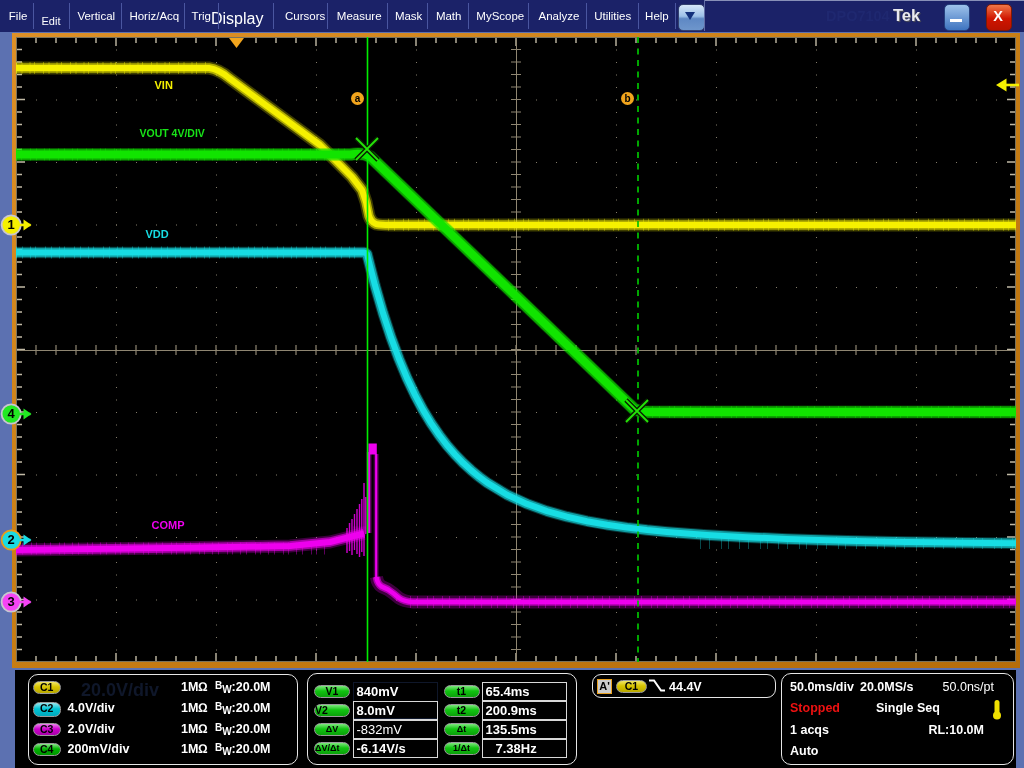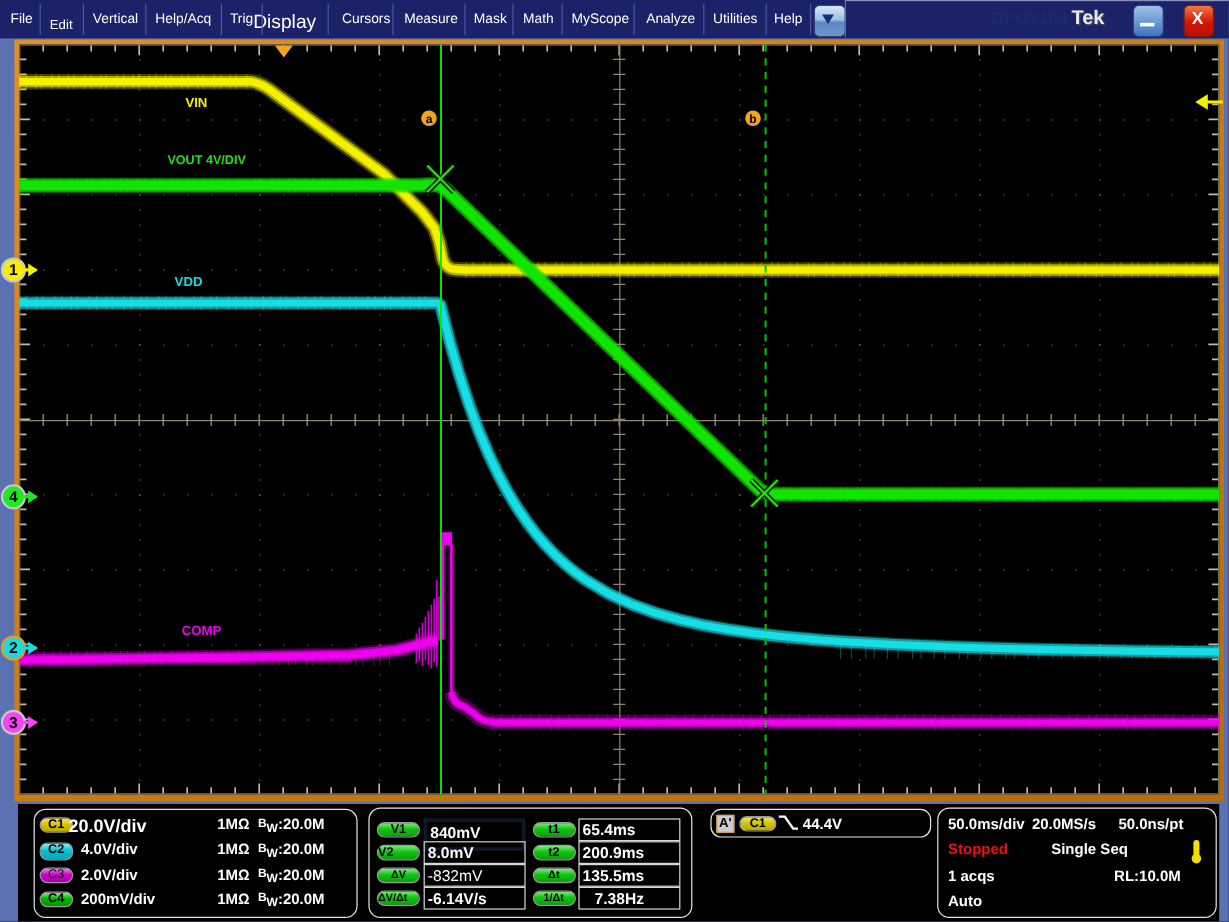--- a/index.html
+++ b/index.html
@@ -208,21 +208,21 @@
 <svg width="36" height="26" style="position:absolute;left:0;top:588.5px">
 <circle cx="11.2" cy="13" r="9.6" fill="#f544f5" stroke="#c9c6cf" stroke-width="1.8"></circle>
 <path d="M19,13 h6.5 M22,13 l8.5,0" stroke="#f544f5" stroke-width="2.6"></path>
 <path d="M23.5,7.6 L31.5,13 L23.5,18.4 z" fill="#f544f5"></path>
 <text x="11.2" y="17.4" text-anchor="middle" font-size="13" font-weight="bold" fill="#000" font-family="Liberation Sans,sans-serif">3</text>
 </svg>
 <div style="position:absolute;left:0;top:0;width:1024px;height:32px;">
     <span style="position:absolute;left:8.8px;top:10px;color:#fff;font-size:11.5px">File</span>
     <span style="position:absolute;left:41.5px;top:15px;color:#fff;font-size:11px">Edit</span>
     <span style="position:absolute;left:77.4px;top:10px;color:#fff;font-size:11.5px">Vertical</span>
-    <span style="position:absolute;left:129.4px;top:10px;color:#fff;font-size:11.5px">Help/Acq</span>
+    <span style="position:absolute;left:129.4px;top:10px;color:#fff;font-size:11.5px">Horiz/Acq</span>
     <span style="position:absolute;left:191.6px;top:10px;color:#fff;font-size:11.5px">Trig</span>
     <span style="position:absolute;left:211px;top:10px;color:#fff;font-size:16px">Display</span>
     <span style="position:absolute;left:285px;top:10px;color:#fff;font-size:11.5px">Cursors</span>
     <span style="position:absolute;left:336.8px;top:10px;color:#fff;font-size:11.5px">Measure</span>
     <span style="position:absolute;left:394.9px;top:10px;color:#fff;font-size:11.5px">Mask</span>
     <span style="position:absolute;left:435.9px;top:10px;color:#fff;font-size:11.5px">Math</span>
     <span style="position:absolute;left:476.3px;top:10px;color:#fff;font-size:11.5px">MyScope</span>
     <span style="position:absolute;left:538.5px;top:10px;color:#fff;font-size:11.5px">Analyze</span>
     <span style="position:absolute;left:594.2px;top:10px;color:#fff;font-size:11.5px">Utilities</span>
     <span style="position:absolute;left:645.1px;top:10px;color:#fff;font-size:11.5px">Help</span>
@@ -245,35 +245,35 @@
     <span style="position:absolute;left:704px;top:0;width:1px;height:31px;background:#636ea6"></span>
     <span style="position:absolute;left:826px;top:8px;color:#1f2870;font-size:14.5px;font-weight:bold">DPO7104</span>
     <span style="position:absolute;left:893px;top:6px;color:#e9e9ef;font-size:16.5px;font-weight:bold;text-shadow:1px 1px 1px #555">Tek</span>
     <span style="position:absolute;left:944px;top:3.5px;width:24px;height:25px;border-radius:5px;background:linear-gradient(#9ec2ea,#3e74c0);border:1px solid #26407e"></span>
 <span style="position:absolute;left:950px;top:19px;width:12px;height:3px;background:#fff"></span>
     <span style="position:absolute;left:986px;top:3.5px;width:24px;height:25px;border-radius:5px;background:linear-gradient(#f07748,#cf1500 55%,#b81200);border:1px solid #7e1a06"></span>
 <span style="position:absolute;left:986px;top:3.5px;width:24px;height:25px;line-height:25px;color:#fff;font-size:14.5px;font-weight:bold;text-align:center">X</span>
   </div>
 <div style="position:absolute;left:28px;top:674px;width:270px;height:91px;border:1.5px solid #e6e6e6;border-radius:10px;box-sizing:border-box"></div>
 <div style="position:absolute;left:32.5px;top:681.0px;width:28.5px;height:13px;border-radius:6.5px;background:linear-gradient(#f0e668,#d8c400 45%,#b8a800);border:1.5px solid #9a9a9a;box-sizing:border-box;color:#000;font-size:10.5px;font-weight:bold;text-align:center;line-height:10px">C1</div>
-<div style="position:absolute;left:57px;top:680.0px;color:#ffffff;font-size:15px;font-weight:bold">20.0V/div</div>
+<div style="position:absolute;left:81px;top:680.0px;color:#0f172a;font-size:18px;font-weight:bold">20.0V/div</div>
 <div style="position:absolute;left:181px;top:680.0px;color:#fff;font-size:12.5px;font-weight:bold">1MΩ &nbsp;<span style="font-size:10px;vertical-align:2px">B</span><span style="font-size:10px;vertical-align:-2px">W</span>:20.0M</div>
 <div style="position:absolute;left:32.5px;top:701.8px;width:28.5px;height:15px;border-radius:6.5px;background:linear-gradient(#9ae8f0,#00c4d4 45%,#00a8bc);border:1.5px solid #9a9a9a;box-sizing:border-box;color:#000;font-size:10.5px;font-weight:bold;text-align:center;line-height:10px">C2</div>
 <div style="position:absolute;left:67.5px;top:700.8px;color:#fff;font-size:12.5px;font-weight:bold">4.0V/div</div>
 <div style="position:absolute;left:181px;top:700.8px;color:#fff;font-size:12.5px;font-weight:bold">1MΩ &nbsp;<span style="font-size:10px;vertical-align:2px">B</span><span style="font-size:10px;vertical-align:-2px">W</span>:20.0M</div>
-<div style="position:absolute;left:32.5px;top:722.6px;width:28.5px;height:13px;border-radius:6.5px;background:linear-gradient(#f080f0,#cc00cc 45%,#aa00aa);border:1.5px solid #9a9a9a;box-sizing:border-box;color:#000;font-size:10.5px;font-weight:normal;text-align:center;line-height:10px">C3</div>
+<div style="position:absolute;left:32.5px;top:722.6px;width:28.5px;height:13px;border-radius:6.5px;background:linear-gradient(#f080f0,#cc00cc 45%,#aa00aa);border:1.5px solid #9a9a9a;box-sizing:border-box;color:#000;font-size:10.5px;font-weight:bold;text-align:center;line-height:10px">C3</div>
 <div style="position:absolute;left:67.5px;top:721.6px;color:#fff;font-size:12.5px;font-weight:bold">2.0V/div</div>
 <div style="position:absolute;left:181px;top:721.6px;color:#fff;font-size:12.5px;font-weight:bold">1MΩ &nbsp;<span style="font-size:10px;vertical-align:2px">B</span><span style="font-size:10px;vertical-align:-2px">W</span>:20.0M</div>
 <div style="position:absolute;left:32.5px;top:743.4px;width:28.5px;height:13px;border-radius:6.5px;background:linear-gradient(#8ae88a,#00b400 45%,#009600);border:1.5px solid #9a9a9a;box-sizing:border-box;color:#000;font-size:10.5px;font-weight:bold;text-align:center;line-height:10px">C4</div>
 <div style="position:absolute;left:67.5px;top:742.4px;color:#fff;font-size:12.5px;font-weight:bold">200mV/div</div>
 <div style="position:absolute;left:181px;top:742.4px;color:#fff;font-size:12.5px;font-weight:bold">1MΩ &nbsp;<span style="font-size:10px;vertical-align:2px">B</span><span style="font-size:10px;vertical-align:-2px">W</span>:20.0M</div>
 <div style="position:absolute;left:307px;top:673px;width:270px;height:92px;border:1.5px solid #e6e6e6;border-radius:10px;box-sizing:border-box"></div>
 <div style="position:absolute;left:314px;top:684.5px;width:36px;height:13px;border-radius:6.5px;background:linear-gradient(#7ee87e,#11c411 45%,#0aa00a);border:1.5px solid #9a9a9a;box-sizing:border-box;color:#000;font-size:10.5px;font-weight:bold;text-align:center;line-height:10px">V1</div>
 <div style="position:absolute;left:443.5px;top:684.5px;width:36px;height:13px;border-radius:6.5px;background:linear-gradient(#7ee87e,#11c411 45%,#0aa00a);border:1.5px solid #9a9a9a;box-sizing:border-box;color:#000;font-size:10.5px;font-weight:bold;text-align:center;line-height:10px">t1</div>
-<div style="position:absolute;left:352.5px;top:681.5px;width:85px;height:27px;border:3px solid #0f172a;box-sizing:border-box;color:#fff;font-size:13px;font-weight:bold;padding-left:3px;line-height:18px">840mV</div>
+<div style="position:absolute;left:352.5px;top:681.5px;width:85px;height:37px;border:1px solid #0f172a;box-sizing:border-box;color:#fff;font-size:13px;font-weight:bold;padding-left:3px;line-height:18px">840mV</div>
 <div style="position:absolute;left:481.5px;top:681.5px;width:85px;height:19px;border:1px solid #d8d8d8;box-sizing:border-box;color:#fff;font-size:13px;font-weight:bold;padding-left:3px;line-height:18px">65.4ms</div>
 <div style="position:absolute;left:314px;top:703.5px;width:36px;height:13px;border-radius:6.5px;background:linear-gradient(#7ee87e,#11c411 45%,#0aa00a);border:1.5px solid #9a9a9a;box-sizing:border-box;color:#000;font-size:10.5px;font-weight:bold;text-align:left;line-height:10px">V2</div>
 <div style="position:absolute;left:443.5px;top:703.5px;width:36px;height:13px;border-radius:6.5px;background:linear-gradient(#7ee87e,#11c411 45%,#0aa00a);border:1.5px solid #9a9a9a;box-sizing:border-box;color:#000;font-size:10.5px;font-weight:bold;text-align:center;line-height:10px">t2</div>
 <div style="position:absolute;left:352.5px;top:700.5px;width:85px;height:19px;border:1px solid #d8d8d8;box-sizing:border-box;color:#fff;font-size:13px;font-weight:bold;padding-left:3px;line-height:18px">8.0mV</div>
 <div style="position:absolute;left:481.5px;top:700.5px;width:85px;height:19px;border:1px solid #d8d8d8;box-sizing:border-box;color:#fff;font-size:13px;font-weight:bold;padding-left:3px;line-height:18px">200.9ms</div>
 <div style="position:absolute;left:314px;top:722.5px;width:36px;height:13px;border-radius:6.5px;background:linear-gradient(#7ee87e,#11c411 45%,#0aa00a);border:1.5px solid #9a9a9a;box-sizing:border-box;color:#000;font-size:9px;font-weight:bold;text-align:center;line-height:10px">ΔV</div>
 <div style="position:absolute;left:443.5px;top:722.5px;width:36px;height:13px;border-radius:6.5px;background:linear-gradient(#7ee87e,#11c411 45%,#0aa00a);border:1.5px solid #9a9a9a;box-sizing:border-box;color:#000;font-size:9px;font-weight:bold;text-align:center;line-height:10px">Δt</div>
 <div style="position:absolute;left:352.5px;top:719.5px;width:85px;height:19px;border:1px solid #d8d8d8;box-sizing:border-box;color:#fff;font-size:13px;font-weight:normal;padding-left:3px;line-height:18px">-832mV</div>
 <div style="position:absolute;left:481.5px;top:719.5px;width:85px;height:19px;border:1px solid #d8d8d8;box-sizing:border-box;color:#fff;font-size:13px;font-weight:bold;padding-left:3px;line-height:18px">135.5ms</div>
 <div style="position:absolute;left:314px;top:741.5px;width:36px;height:13px;border-radius:6.5px;background:linear-gradient(#7ee87e,#11c411 45%,#0aa00a);border:1.5px solid #9a9a9a;box-sizing:border-box;color:#000;font-size:9px;font-weight:bold;text-align:left;line-height:10px">ΔV/Δt</div>
@@ -282,21 +282,21 @@
 <div style="position:absolute;left:481.5px;top:738.5px;width:85px;height:19px;border:1px solid #d8d8d8;box-sizing:border-box;color:#fff;font-size:13px;font-weight:bold;padding-left:13px;line-height:18px">7.38Hz</div>
 <div style="position:absolute;left:592px;top:674px;width:184px;height:24px;border:1.5px solid #e6e6e6;border-radius:9px;box-sizing:border-box"></div>
 <div style="position:absolute;left:597px;top:679px;width:15px;height:15px;background:#ccc;border:1.5px solid #e8a020;box-sizing:border-box;color:#000;font-size:11px;font-weight:bold;text-align:center;line-height:12px">A'</div>
 <div style="position:absolute;left:616px;top:679.5px;width:31px;height:13px;border-radius:6.5px;background:linear-gradient(#f0e668,#d8c400 45%,#b8a800);border:1.5px solid #9a9a9a;box-sizing:border-box;color:#000;font-size:10.5px;font-weight:bold;text-align:center;line-height:10px">C1</div>
 <svg width="18" height="16" style="position:absolute;left:648px;top:678px">
     <path d="M1,2.5 h5 l7,10 h4" stroke="#fff" stroke-width="2" fill="none"></path>
   </svg>
 <div style="position:absolute;left:669px;top:679.5px;color:#fff;font-size:12.5px;font-weight:bold">44.4V</div>
 <div style="position:absolute;left:781px;top:673px;width:232.5px;height:92px;border:1.5px solid #e6e6e6;border-radius:10px;box-sizing:border-box"></div>
 <div style="position:absolute;left:790px;top:679.5px;color:#fff;font-size:12.5px;font-weight:bold">50.0ms/div<span style="margin-left:6px">20.0MS/s</span></div>
-<div style="position:absolute;left:932px;top:679.5px;width:62px;text-align:left;color:#fff;font-size:12.5px;font-weight:bold">50.0ns/pt</div>
+<div style="position:absolute;left:932px;top:679.5px;width:62px;text-align:right;color:#fff;font-size:12.5px;font-weight:normal">50.0ns/pt</div>
 <div style="position:absolute;left:790px;top:701px;color:#ee1111;font-size:12.5px;font-weight:bold">Stopped</div>
 <div style="position:absolute;left:876px;top:701px;color:#fff;font-size:12.5px;font-weight:bold">Single Seq</div>
 <svg width="12" height="22" style="position:absolute;left:991px;top:699px">
     <rect x="3.5" y="1" width="5" height="14" rx="2.5" fill="#f0e000"></rect>
     <circle cx="6" cy="16.5" r="4" fill="#f0e000"></circle>
   </svg>
 <div style="position:absolute;left:790px;top:722.5px;color:#fff;font-size:12.5px;font-weight:bold">1 acqs</div>
 <div style="position:absolute;left:910px;top:722.5px;width:74px;text-align:right;color:#fff;font-size:12.5px;font-weight:bold">RL:10.0M</div>
 <div style="position:absolute;left:790px;top:743.5px;color:#fff;font-size:12.5px;font-weight:bold">Auto</div>
 </body></html>

